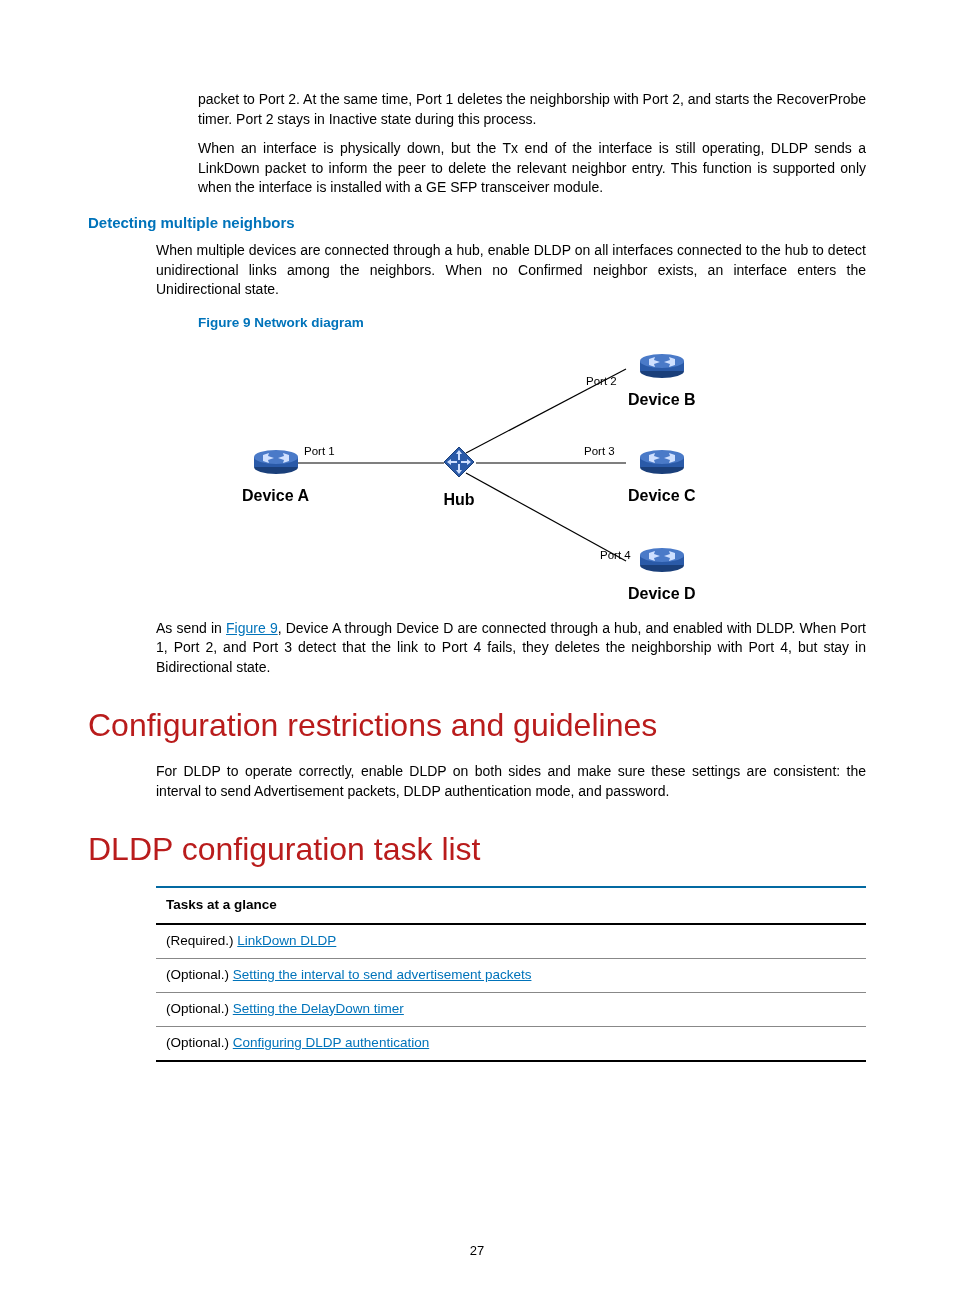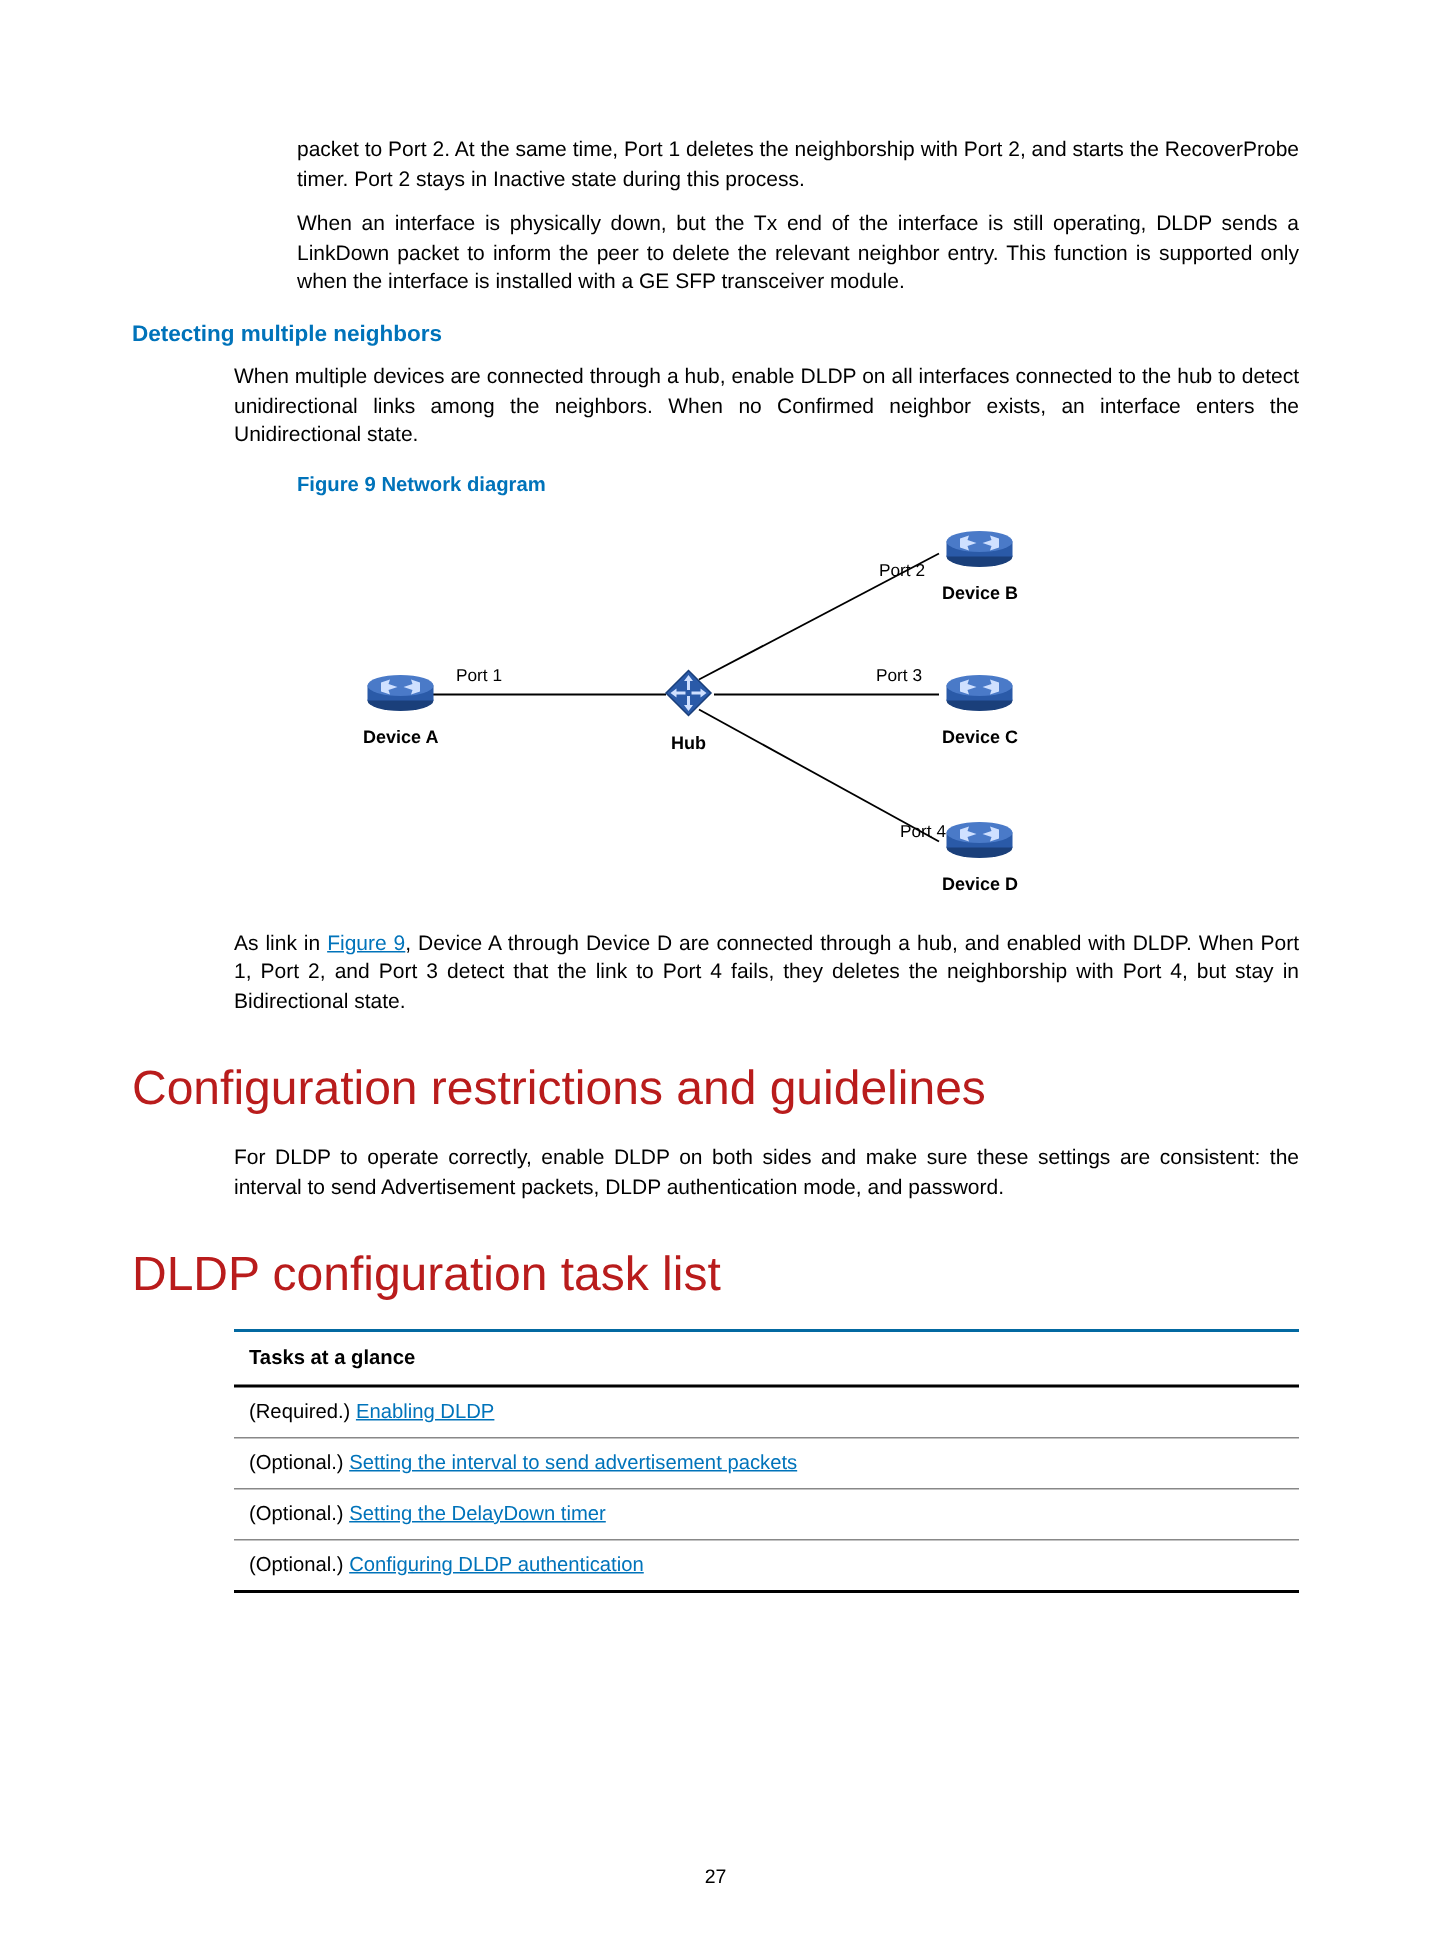--- a/index.html
+++ b/index.html
@@ -42,21 +42,21 @@
     font-size: 32px;
     margin: 26px 0 14px 0;
   }
   .link { color: #0073ba; }
   .diagram {
     margin-left: 68px;
     width: 560px;
     height: 280px;
     position: relative;
   }
-  .node { position: absolute; text-align: center; font-size: 12px; font-weight: bold; }
+  .node { position: absolute; text-align: center; font-size: 16px; font-weight: bold; }
   .icon-wrap { width: 46px; height: 28px; }
   .label-below { margin-top: 4px; }
   .port-label { position: absolute; font-size: 11.5px; }
   svg.conn { position: absolute; top:0; left:0; }
   table.tasks {
     margin-left: 68px;
     width: 710px;
     border-collapse: collapse;
     font-size: 13.5px;
     margin-top: 6px;
@@ -154,38 +154,38 @@
       <ellipse cx="23" cy="10" rx="22" ry="7" fill="#4a7ac8"></ellipse>
       <path d="M10 8 l6 -2 l-1 3 l6 2 l-6 2 l1 3 l-6 -2 z" fill="#cfe0ff"></path>
       <path d="M36 8 l-6 -2 l1 3 l-6 2 l6 2 l-1 3 l6 -2 z" fill="#cfe0ff"></path>
     </svg>
     <div class="label-below">Device D</div>
   </div>
   <div class="port-label" style="left:444px; top:208px;">Port 4</div>
 </div>
 
 <p class="body-text-2">
-  <span>As link in </span><a href="#" class="link">Figure 9</a><span>, Device A through Device D are connected through a hub, and enabled with DLDP. When Port 1, Port 2, and Port 3 detect that the link to Port 4 fails, they deletes the neighborship with Port 4, but stay in Bidirectional state.</span>
+  <span>As send in </span><a href="#" class="link">Figure 9</a><span>, Device A through Device D are connected through a hub, and enabled with DLDP. When Port 1, Port 2, and Port 3 detect that the link to Port 4 fails, they deletes the neighborship with Port 4, but stay in Bidirectional state.</span>
 </p>
 
 <h1 class="h1">Configuration restrictions and guidelines</h1>
 <p class="body-text-2">For DLDP to operate correctly, enable DLDP on both sides and make sure these settings are consistent: the interval to send Advertisement packets, DLDP authentication mode, and password.</p>
 
 <h1 class="h1">DLDP configuration task list</h1>
 
 <table class="tasks">
   <thead>
     <tr>
         <th>Tasks at a glance</th>
       </tr>
   </thead>
   <tbody>
     <tr>
         <td>
-      <span>(Required.) </span><a href="#" class="link">Enabling DLDP</a>
+      <span>(Required.) </span><a href="#" class="link">LinkDown DLDP</a>
     </td>
       </tr>
     <tr>
         <td>
       <span>(Optional.) </span><a href="#" class="link">Setting the interval to send advertisement packets</a>
     </td>
       </tr>
     <tr>
         <td>
       <span>(Optional.) </span><a href="#" class="link">Setting the DelayDown timer</a>

